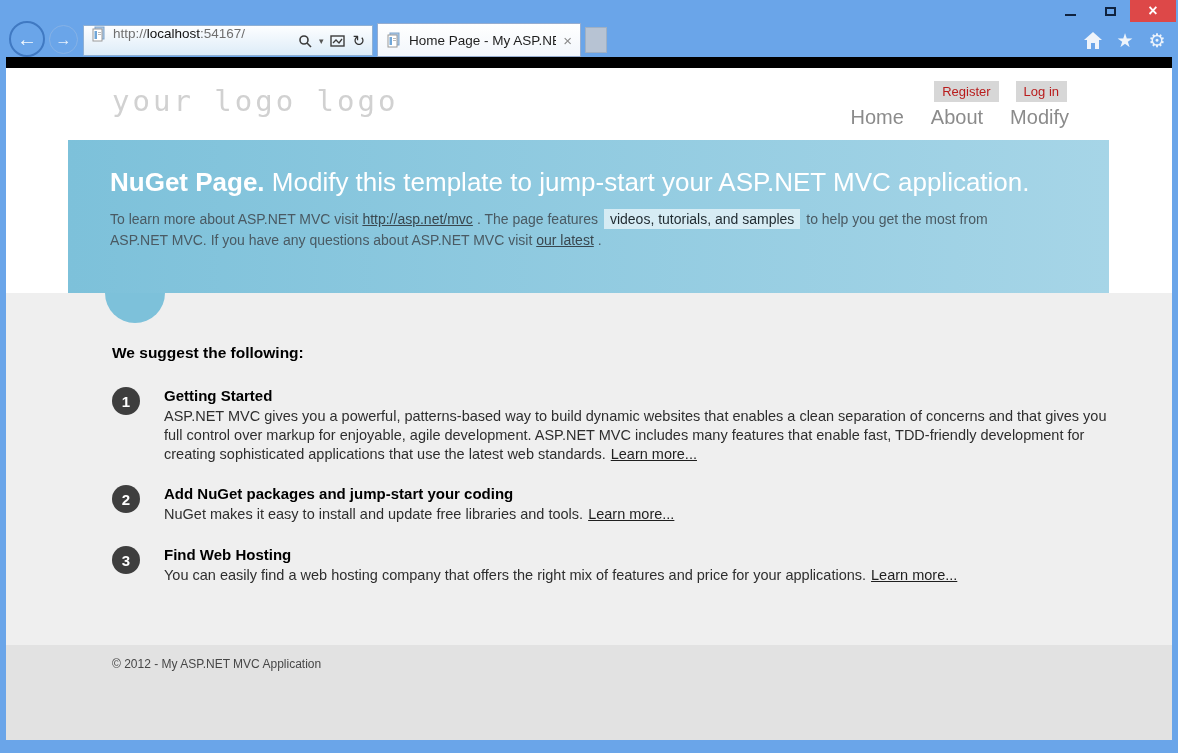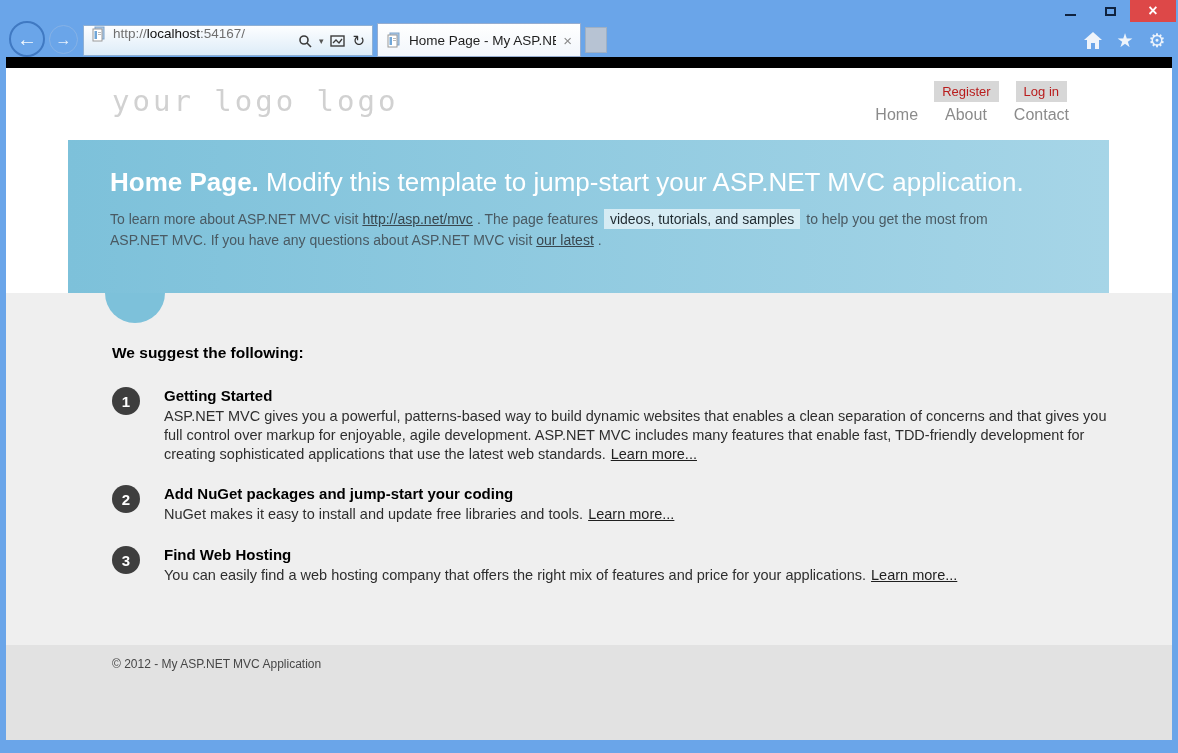--- a/index.html
+++ b/index.html
@@ -50,21 +50,21 @@
   
   .page { position:absolute; left:6px; top:57px; width:1166px; height:683px; background:#ffffff; overflow:hidden; }
   .black-bar { height:11px; background:#000; }
 
   .site-header { position:relative; height:72px; background:#fff; }
   .logo { position:absolute; left:106px; top:16px; font-family:"DejaVu Sans Mono", monospace;
           font-size:29px; color:#d1d1d1; letter-spacing:3px; }
   .auth { position:absolute; top:13px; right:105px; display:flex; gap:17px; }
   .auth a { font-size:13px; color:#b91c1c; background:#d7d7d7; padding:3px 8px; text-decoration:none; }
   .mainnav { position:absolute; right:103px; top:38px; display:flex; gap:27px; }
-  .mainnav a { font-size:16px; color:#8b8b8b; text-decoration:none; }
+  .mainnav a { font-size:20px; color:#8b8b8b; text-decoration:none; }
 
   .hero { margin:0 63px 0 62px; height:153px;
           background:linear-gradient(90deg,#7dc1da,#a6d5e7);
           padding:27px 45px 0 42px; }
   .hero h1 { font-size:26px; font-weight:normal; color:#fff; line-height:30px; }
   .hero h1 .b { font-weight:bold; }
   .hero p { margin-top:12px; font-size:14px; line-height:20.5px; color:#4a5a63; }
   .hero p a { color:#39474f; text-decoration:underline; padding-right:4px; }
   .hero p a.hl { background:rgba(255,255,255,.62); color:#1f2a30; text-decoration:none;
                  padding:2px 6px; margin:0 2px; }
@@ -158,26 +158,26 @@
 
   <div class="site-header">
     <div class="logo">your logo logo</div>
     <div class="auth">
       <a href="#">Register</a>
       <a href="#">Log in</a>
     </div>
     <nav class="mainnav">
       <a href="#">Home</a>
       <a href="#">About</a>
-      <a href="#">Contact</a>
+      <a href="#">Modify</a>
     </nav>
   </div>
 
   <section class="hero">
-    <h1><span class="b">Home Page.</span><span> Modify this template to jump-start your ASP.NET MVC application.</span></h1>
+    <h1><span class="b">NuGet Page.</span><span> Modify this template to jump-start your ASP.NET MVC application.</span></h1>
     <p><span>To learn more about ASP.NET MVC visit </span><a href="#">http://asp.net/mvc</a><span>. The page features </span><a href="#" class="hl">videos, tutorials, and samples</a><span> to help you get the most from</span><br><span>ASP.NET MVC. If you have any questions about ASP.NET MVC visit </span><a href="#">our latest</a><span>.</span></p>
   </section>
 
   <section class="main">
     <div class="semicircle"></div>
     <h2 class="suggest-h">We suggest the following:</h2>
 
     <div class="item item-1">
       <div class="num">1</div>
       <div class="item-text">

